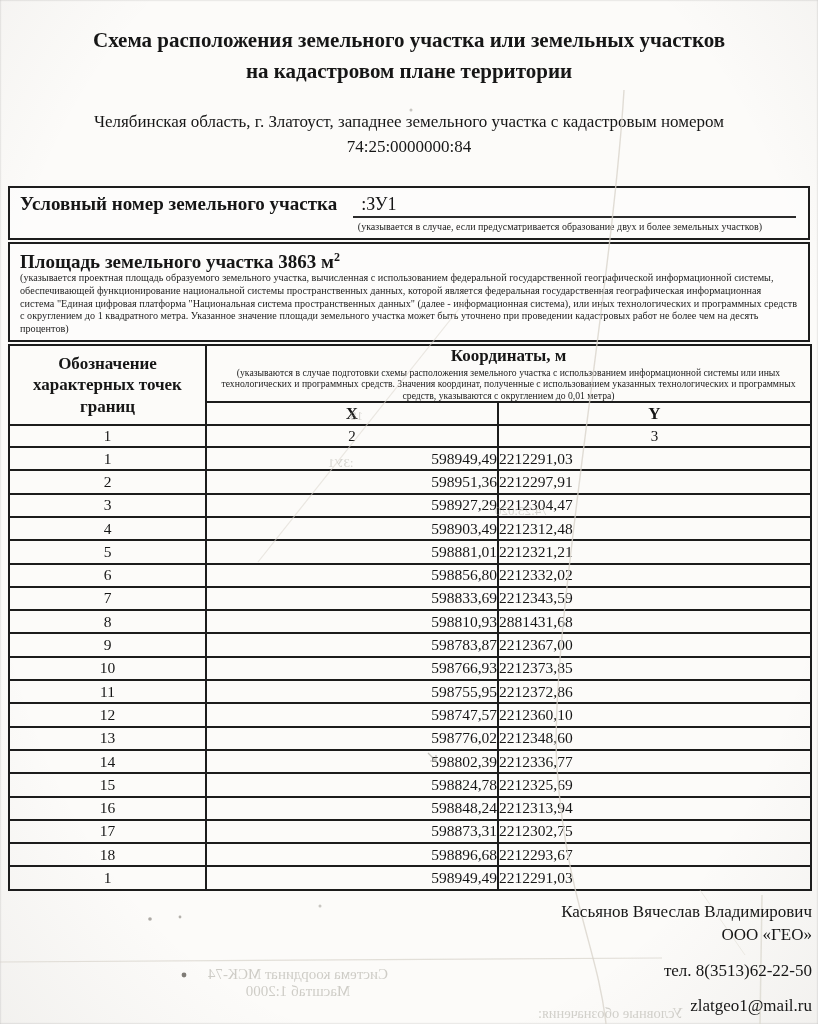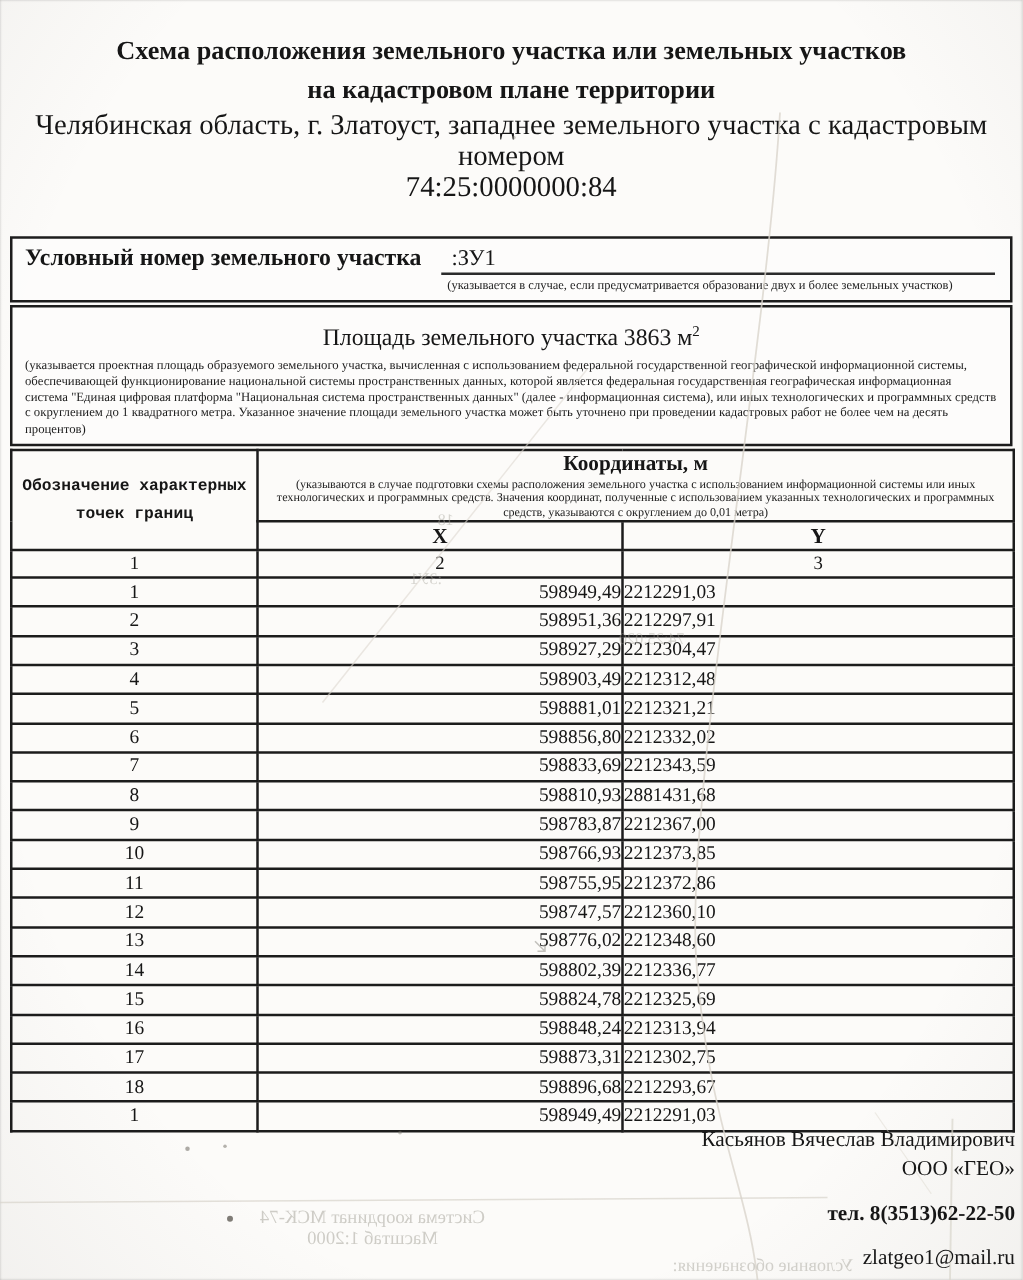--- a/index.html
+++ b/index.html
@@ -10,53 +10,53 @@
     background: #fcfbf9;
     background-image: radial-gradient(ellipse at 50% 45%, rgba(0,0,0,0) 72%, rgba(60,55,45,0.05) 100%);
     font-family: "Liberation Serif", "DejaVu Serif", serif;
     color: #161616;
     overflow: hidden;
     box-shadow: inset 0 0 2px rgba(0,0,0,0.25);
   }
   .artifacts { position:absolute; inset:0; width:818px; height:1024px; pointer-events:none; }
 
   .title { padding-top: 25px; text-align: center; font-weight: bold; font-size: 21px; line-height: 31px; }
-  .location { text-align: center; font-size: 23px; line-height: 25px; }
+  .location { margin-top: 22px; text-align: center; font-size: 17px; line-height: 25px; }
 
   .box { margin: 0 8px; border: 2.5px solid #1d1d1d; background: rgba(255,255,255,0.4); }
   .box1 { margin-top: 27px; padding: 5px 12px 2px 10px; }
   .cn-row { display: flex; align-items: baseline; }
   .cn-label { font-weight: bold; font-size: 19px; white-space: nowrap; }
   .cn-value { flex: 1; margin-left: 16px; padding: 0 0 1px 8px; font-size: 18px; border-bottom: 2px solid #2b2b2b; }
   .cn-note { margin-left: 305px; width: 470px; text-align: center; font-size: 10px; line-height: 13px; padding: 2px 0 3px; color: #222; }
 
   .box2 { margin-top: 2px; padding: 3px 10px 4px; }
-  .area-heading { font-weight: normal; font-size: 19px; line-height: 32px; text-align: center; }
+  .area-heading { font-weight: bold; font-size: 19px; line-height: 21px; }
   .area-heading sup { font-size: 12px; }
   .area-note { font-size: 10.2px; line-height: 12.7px; color: #1d1d1d; text-align: left; }
 
   table.coords { margin: 2px 8px 0; width: 802px; border-collapse: collapse; table-layout: fixed; }
   table.coords col.c1 { width: 197px; }
   table.coords col.c2 { width: 292px; }
   table.coords col.c3 { width: 313px; }
   table.coords th, table.coords td { border: 2.5px solid #1c1c1c; padding: 0; }
-  .col1h { font-weight: bold; font-size: 13px; line-height: 21.5px; text-align: center; vertical-align: middle; padding: 2px 14px; font-family: Liberation Mono, monospace; }
+  .col1h { font-weight: bold; font-size: 17px; line-height: 21.5px; text-align: center; vertical-align: middle; padding: 2px 14px; }
   .coordsh { vertical-align: top; padding: 1px 6px 2px; height: 46px; }
   .coords-title { text-align: center; font-weight: bold; font-size: 17px; line-height: 20px; }
   .coords-note { text-align: center; font-size: 9.7px; line-height: 11.4px; font-weight: normal; color: #222; margin-top: 1px; }
   .xy { font-weight: bold; font-size: 17px; text-align: center; height: 21px; line-height: 18px; }
   .numrow td { text-align: center; font-size: 15px; height: 20px; }
   tbody.rows td { font-size: 15.5px; height: 21.3px; }
   td.c-point { text-align: center; }
   td.c-x { text-align: right; padding-right: 14px; }
   td.c-y { text-align: left; padding-right: 6px; }
 
   .footer { position: absolute; right: 6px; top: 901px; text-align: right; font-size: 17px; line-height: 21px; }
   .footer .company { margin-top: 2px; }
-  .footer .phone { margin-top: 15px; font-weight: bold; }
+  .footer .phone { margin-top: 15px; font-weight: normal; }
   .footer .email { margin-top: 14px; }
 
   .mirror { position: absolute; transform: scaleX(-1); color: #a9a79e; pointer-events: none; white-space: nowrap; }
   .bt-coordsys { left: 168px; top: 966px; width: 260px; text-align: center; font-size: 15px; line-height: 17px; opacity: 0.55; }
   .bt-legend { left: 538px; top: 1005px; font-size: 14.5px; opacity: 0.5; }
   .bt-frag { font-size: 13px; opacity: 0.45; }
 </style>
 </head>
 <body>
 

